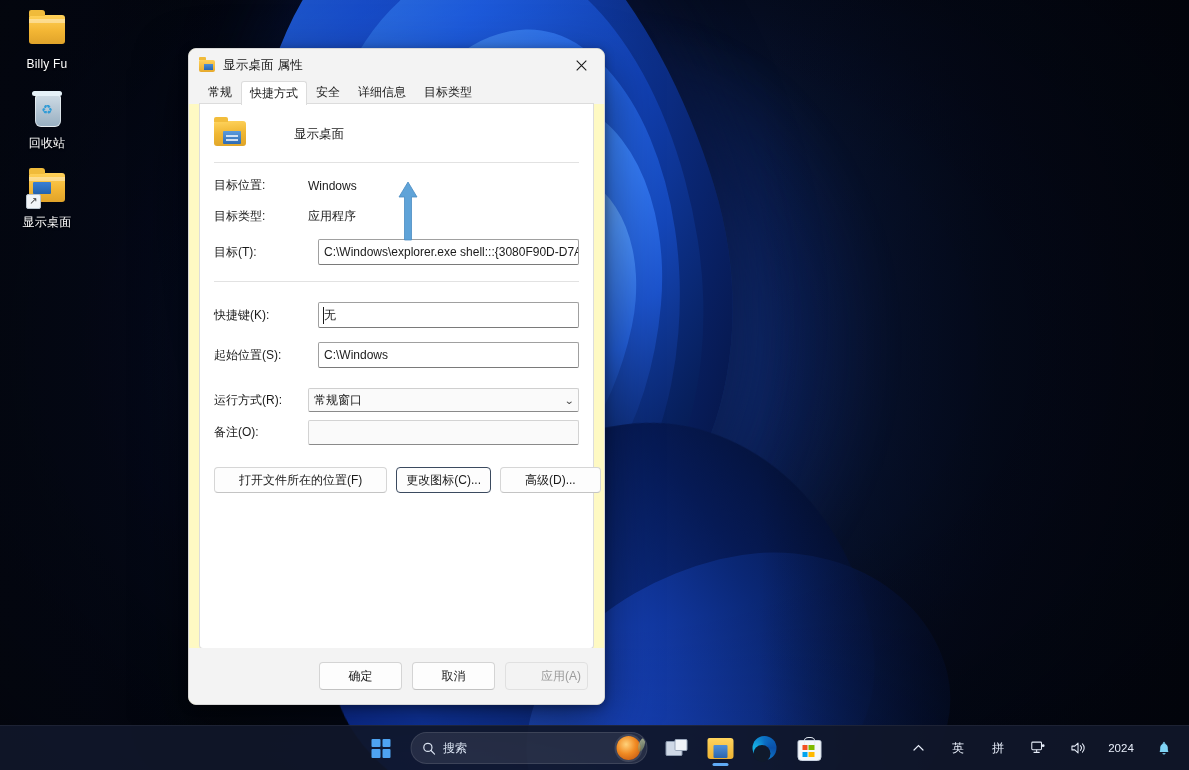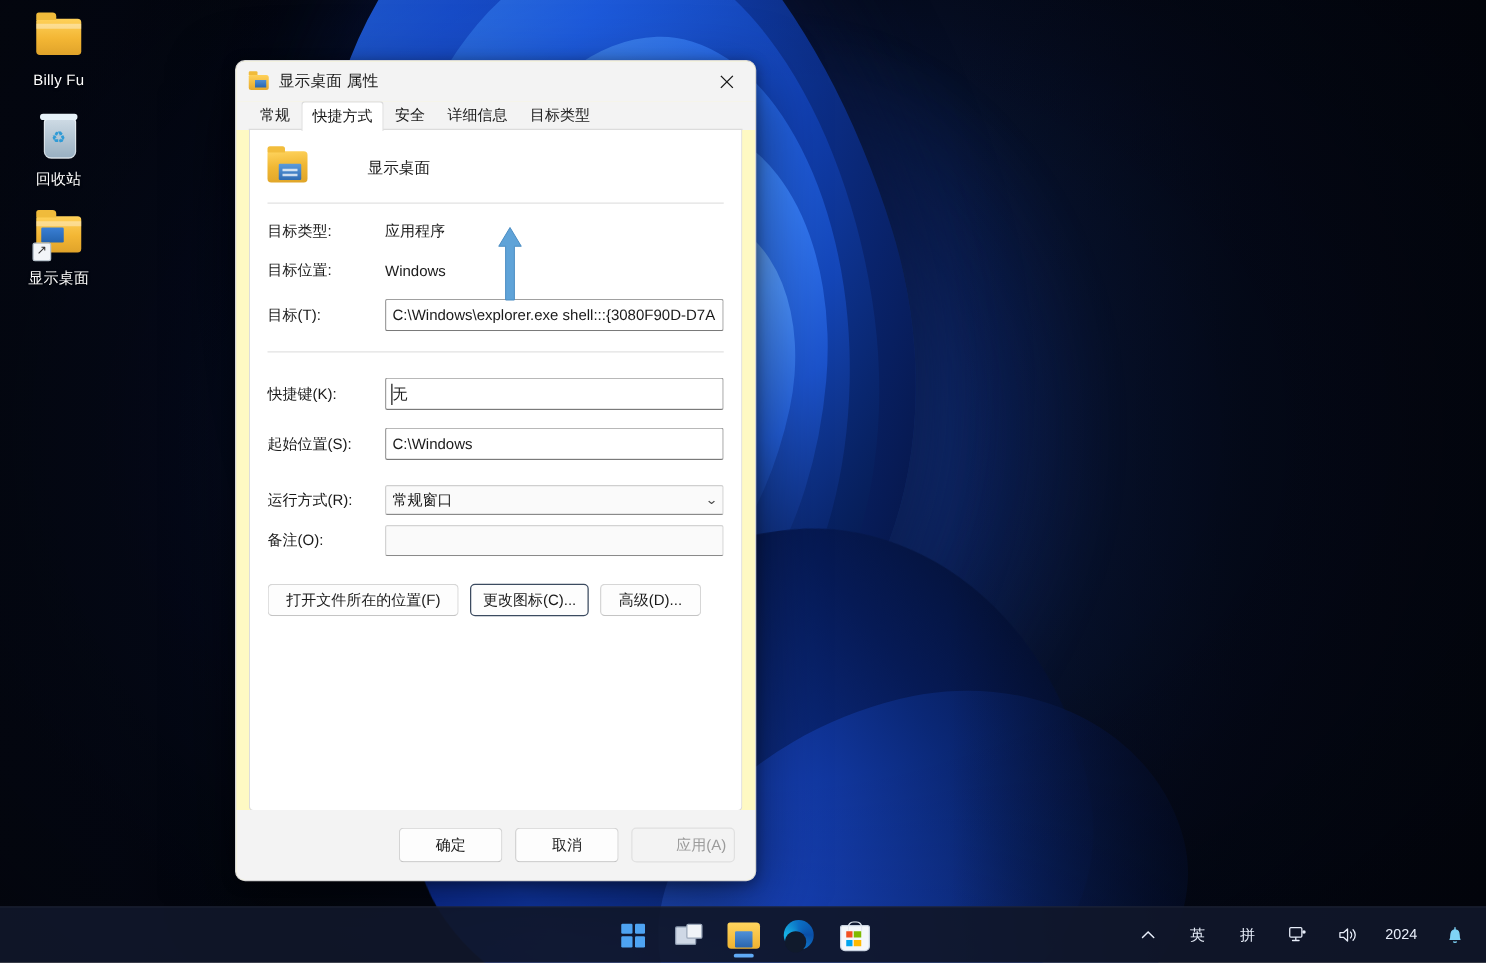--- a/index.html
+++ b/index.html
@@ -324,21 +324,21 @@
     border-bottom-color: #8a8a8a;
     border-radius: 2px;
     padding: 0 5px;
     font-size: 12px;
     color: #1a1a1a;
     line-height: 21px;
     overflow: hidden;
     white-space: nowrap;
     box-sizing: border-box;
   }
-  .finput.tall { height: 26px; line-height: 25px; background:#ffffff; border-color:#a0a0a0; border-bottom-color:#7a7a7a;}
+  .finput.tall { height: 26px; line-height: 25px; background:#ffffff; border-color:#a0a0a0; border-bottom-color:#7a7a7a;margin-left:10px;}
   .finput.caret { position: relative; }
   .finput.caret:before {
     content:""; position:absolute; left:4px; top:4px; width:1px; height:17px;
     background: #1a1a1a;
   }
   .finput.empty { height: 25px; background:#fafafa; }
 
   .fselect {
     flex: 1; height: 24px;
     background: #fafafa;
@@ -360,21 +360,21 @@
     margin-top: 22px;
   }
   .wbtn {
     background: #fdfdfd;
     border: 1px solid #d6d6d6;
     border-bottom-color: #c4c4c4;
     border-radius: 4px;
     font-size: 12px;
     color: #1a1a1a;
     height: 26px;
-    padding: 0 14px;
+    padding: 0 24px;
     line-height: 24px;
     cursor: default;
     white-space: nowrap;
     box-sizing: border-box;
     font-family: "Liberation Sans", sans-serif;
   }
   .wbtn.focused {
     border: 1.6px solid #3b4a5f;
     padding: 0 9px;
   }
@@ -591,27 +591,27 @@
         <div class="hdr-icon">
           <div class="f"></div>
             <div class="doc"></div>
         </div>
         <div class="hdr-name">显示桌面</div>
       </div>
 
       <div class="sep"></div>
 
       <div class="frow">
+        <div class="flab">目标位置:</div>
+        <div class="fval">Windows</div>
+      </div>
+
+      <div class="frow">
         <div class="flab">目标类型:</div>
         <div class="fval">应用程序</div>
-      </div>
-
-      <div class="frow">
-        <div class="flab">目标位置:</div>
-        <div class="fval">Windows</div>
       </div>
 
       <div class="frow">
         <div class="flab">目标(T):</div>
         <div class="finput tall">C:\Windows\explorer.exe shell:::{3080F90D-D7A</div>
       </div>
 
       <div class="sep" style="margin-top:16px"></div>
 
       <div class="frow" style="margin-top:20px">
@@ -665,20 +665,29 @@
 
       <div class="tb-item">
         <div class="winlogo">
           <i></i>
             <i></i>
             <i></i>
             <i></i>
         </div>
       </div>
 
+      <div class="searchbox">
+        <svg width="13" height="13" viewBox="0 0 14 14" aria-hidden="true">
+          <circle cx="5.8" cy="5.8" r="4.4" fill="none" stroke="#d9e2f0" stroke-width="1.3"></circle>
+          <path d="M9.2 9.2 L13 13" stroke="#d9e2f0" stroke-width="1.3" stroke-linecap="round"></path>
+        </svg>
+        <span class="stext">搜索</span>
+        <span class="orb"></span>
+        <span class="orb-leaf"></span>
+      </div>
 
       <div class="tb-item">
         <div class="ti-taskview">
           <div class="a"></div>
             <div class="b"></div>
         </div>
       </div>
 
       <div class="tb-item active">
         <div class="ti-folder">

